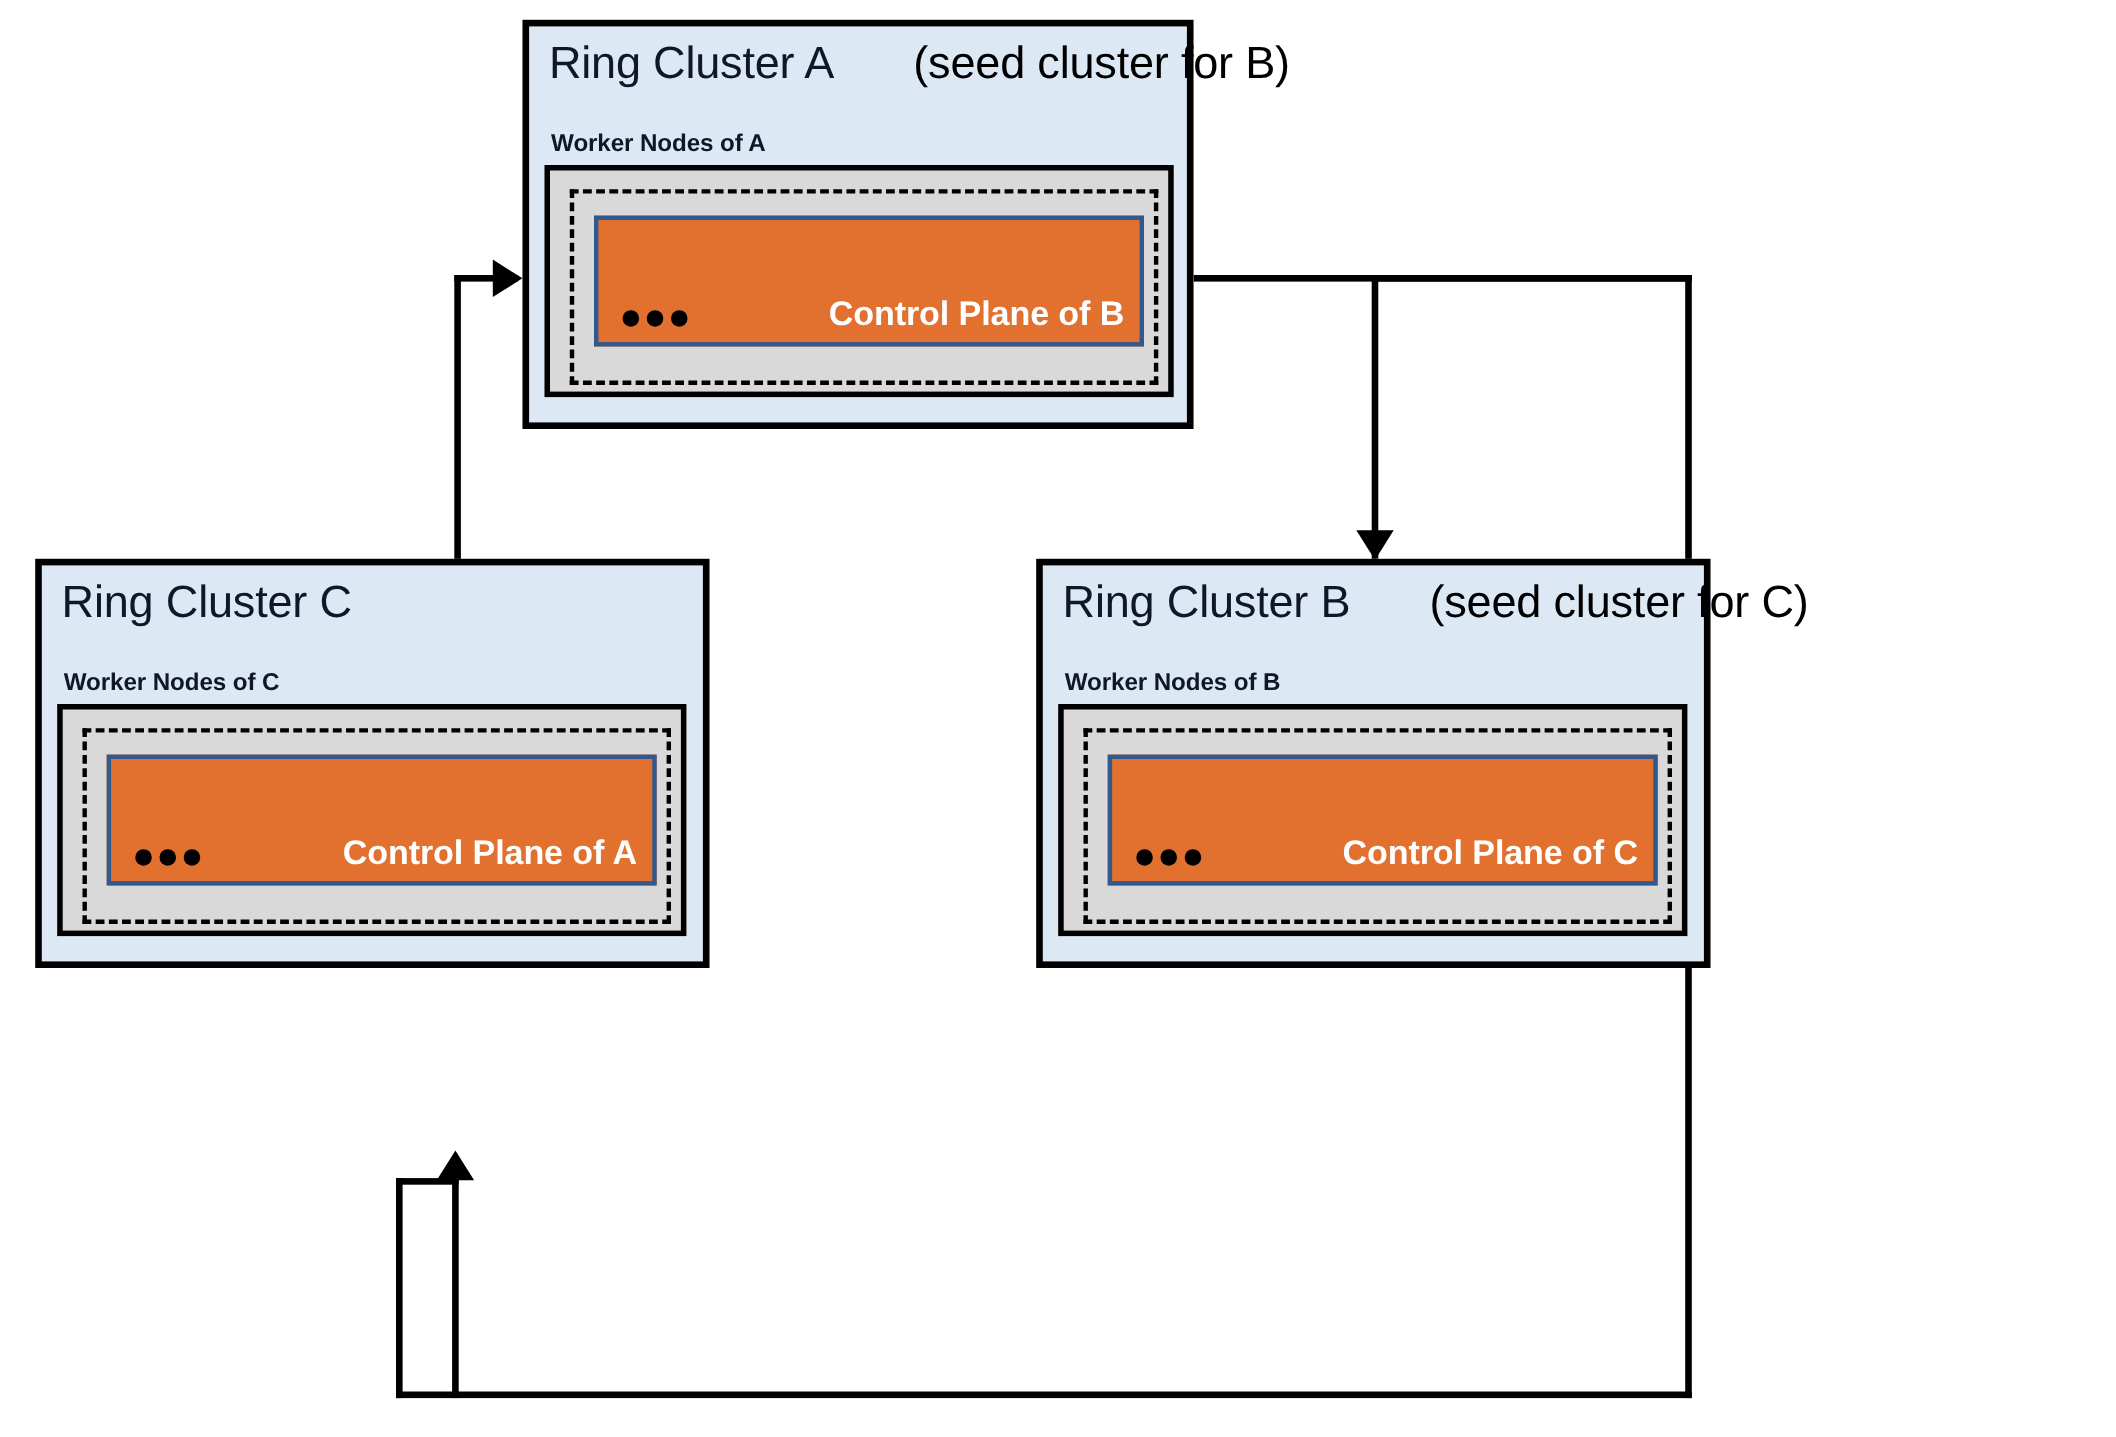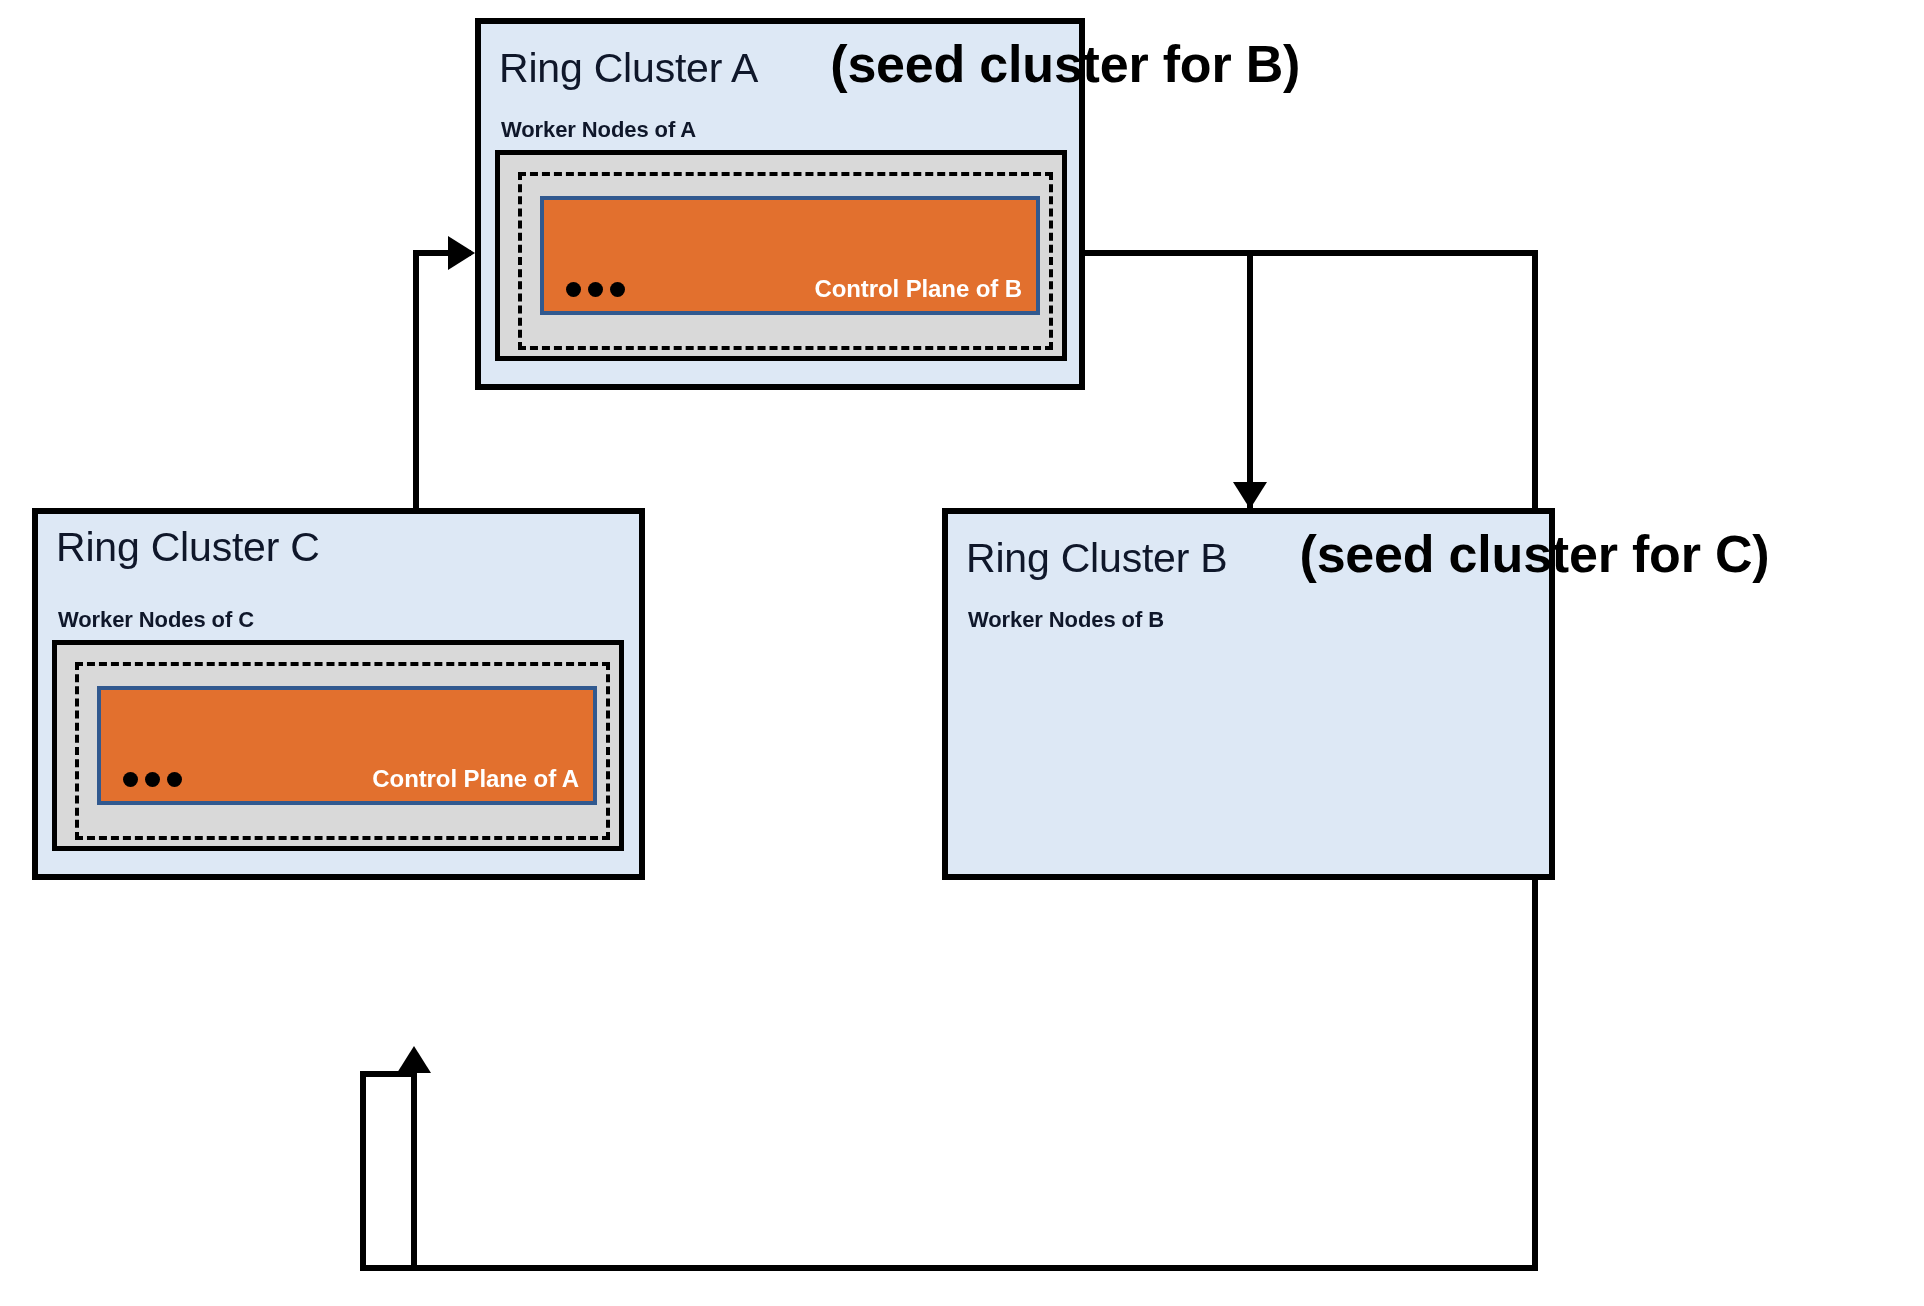--- a/index.html
+++ b/index.html
@@ -34,22 +34,22 @@
     display: flex;
     align-items: baseline;
   }
   .cluster-title {
     font-size: 41px;
     font-weight: 400;
     color: #0f172a;
     letter-spacing: -0.2px;
   }
   .cluster-seed {
-    font-size: 52px;
-    font-weight: 700;
+    font-size: 41px;
+    font-weight: 400;
     color: #000000;
     margin-left: 72px;
     letter-spacing: -0.2px;
   }
   .worker-label {
     position: absolute;
     left: 20px;
     font-size: 22px;
     font-weight: bold;
     color: #0f172a;
@@ -75,21 +75,21 @@
   .control-plane {
     position: absolute;
     background: #e2702e;
     border: 4px solid #31598f;
     box-sizing: border-box;
   }
   .cp-label {
     position: absolute;
     right: 14px;
     bottom: 8px;
-    font-size: 24px;
+    font-size: 31px;
     font-weight: bold;
     color: #ffffff;
     white-space: nowrap;
     letter-spacing: -0.1px;
   }
   .cp-dots {
     position: absolute;
     left: 22px;
     bottom: 14px;
     display: flex;
@@ -194,15 +194,27 @@
     </div>
   </div>
 
   <div class="cluster" style="left:942px; top:508px; width:613px; height:372px;padding-left:48px;">
     <div class="cluster-title-row">
       <span class="cluster-title">Ring Cluster B</span>
       <span class="cluster-seed">(seed cluster for C)</span>
     </div>
     <div class="worker-label" style="top:93px;">Worker Nodes of B</div>
 
+    <div class="worker-box" style="left:14px; top:126px; width:572px; height:211px;">
+      <div class="dashed-box" style="left:18px; top:17px; width:535px; height:178px;">
+        <div class="control-plane" style="left:18px; top:20px; width:500px; height:119px;">
+          <div class="cp-dots">
+            <i></i>
+              <i></i>
+              <i></i>
+          </div>
+          <div class="cp-label">Control Plane of C</div>
+        </div>
+      </div>
+    </div>
   </div>
 
 </div>
 
 </body></html>

